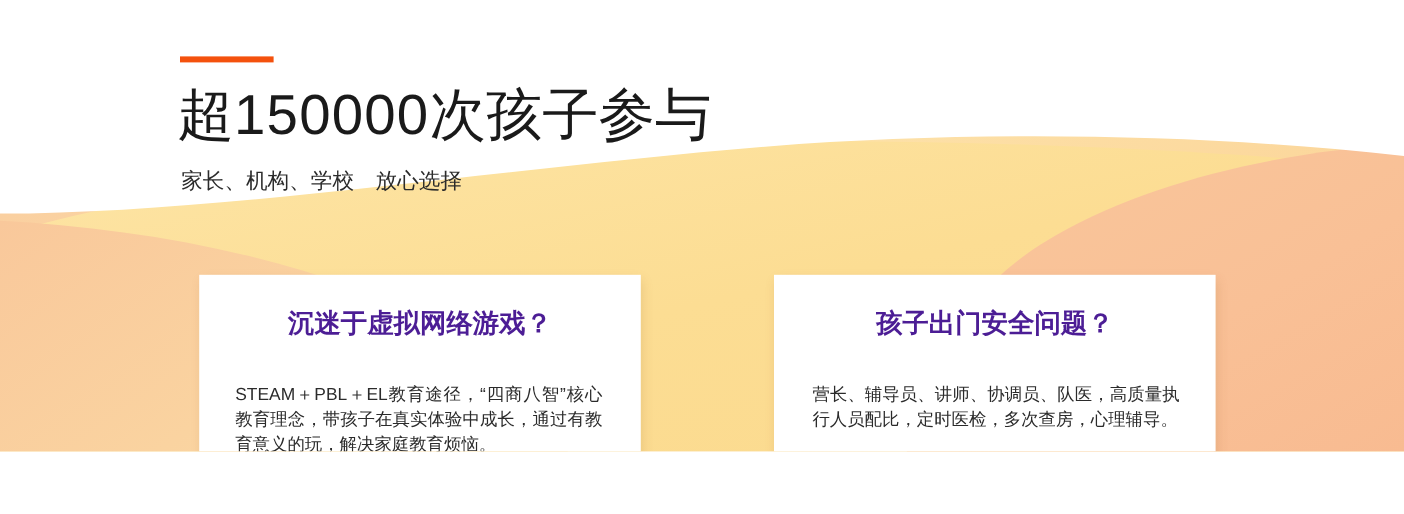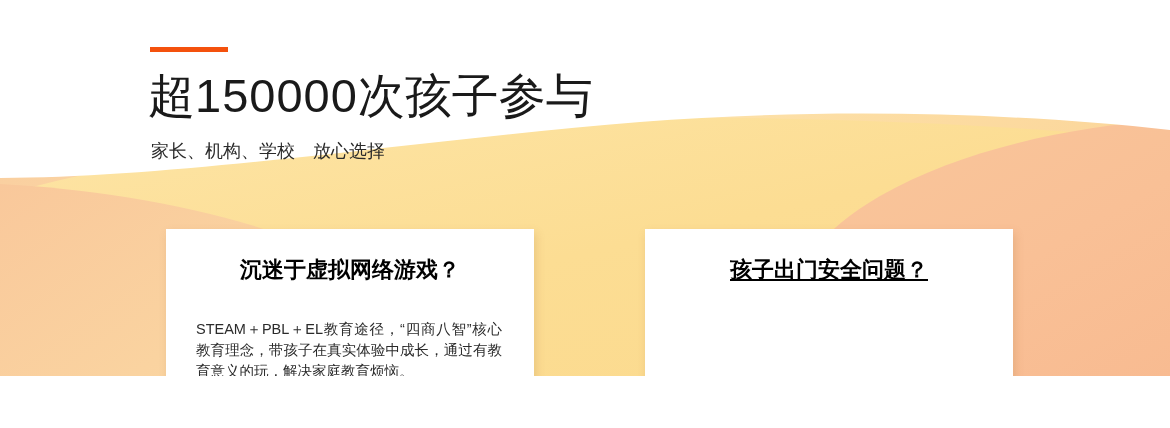--- a/index.html
+++ b/index.html
@@ -73,30 +73,30 @@
   .card {
     position: absolute;
     top: 229px;
     width: 368px;
     height: 166px;
     background: #ffffff;
     box-shadow: 2px 4px 9px rgba(150, 95, 40, 0.18);
     box-sizing: border-box;
   }
   #card-left  { left: 166px; }
-  #card-right { left: 645px; text-decoration: underline; }
+  #card-right { left: 645px; }
 
   .card-title {
     margin: 0;
     padding: 26px 16px 0 16px;
     text-align: center;
     font-size: 22px;
     line-height: 30px;
     font-weight: bold;
-    color: #000000;
+    color: #4c1d95;
   }
 
   .card-body {
     margin: 16px;
     padding: 18px 16px 0 14px;
     font-size: 14.5px;
     line-height: 21px;
     color: #2b2b2b;
     text-align: justify;
     text-align-last: left;
@@ -155,15 +155,16 @@
     <div class="subheadline">家长、机构、学校　放心选择</div>
   </div>
 
   <div class="card" id="card-left">
     <div class="card-title">沉迷于虚拟网络游戏？</div>
     <div class="card-body">STEAM＋PBL＋EL教育途径，“四商八智”核心教育理念，带孩子在真实体验中成长，通过有教育意义的玩，解决家庭教育烦恼。</div>
   </div>
 
   <div class="card" id="card-right">
     <div class="card-title">孩子出门安全问题？</div>
+    <div class="card-body">营长、辅导员、讲师、协调员、队医，高质量执行人员配比，定时医检，多次查房，心理辅导。</div>
   </div>
 
 </div>
 
 </body></html>

